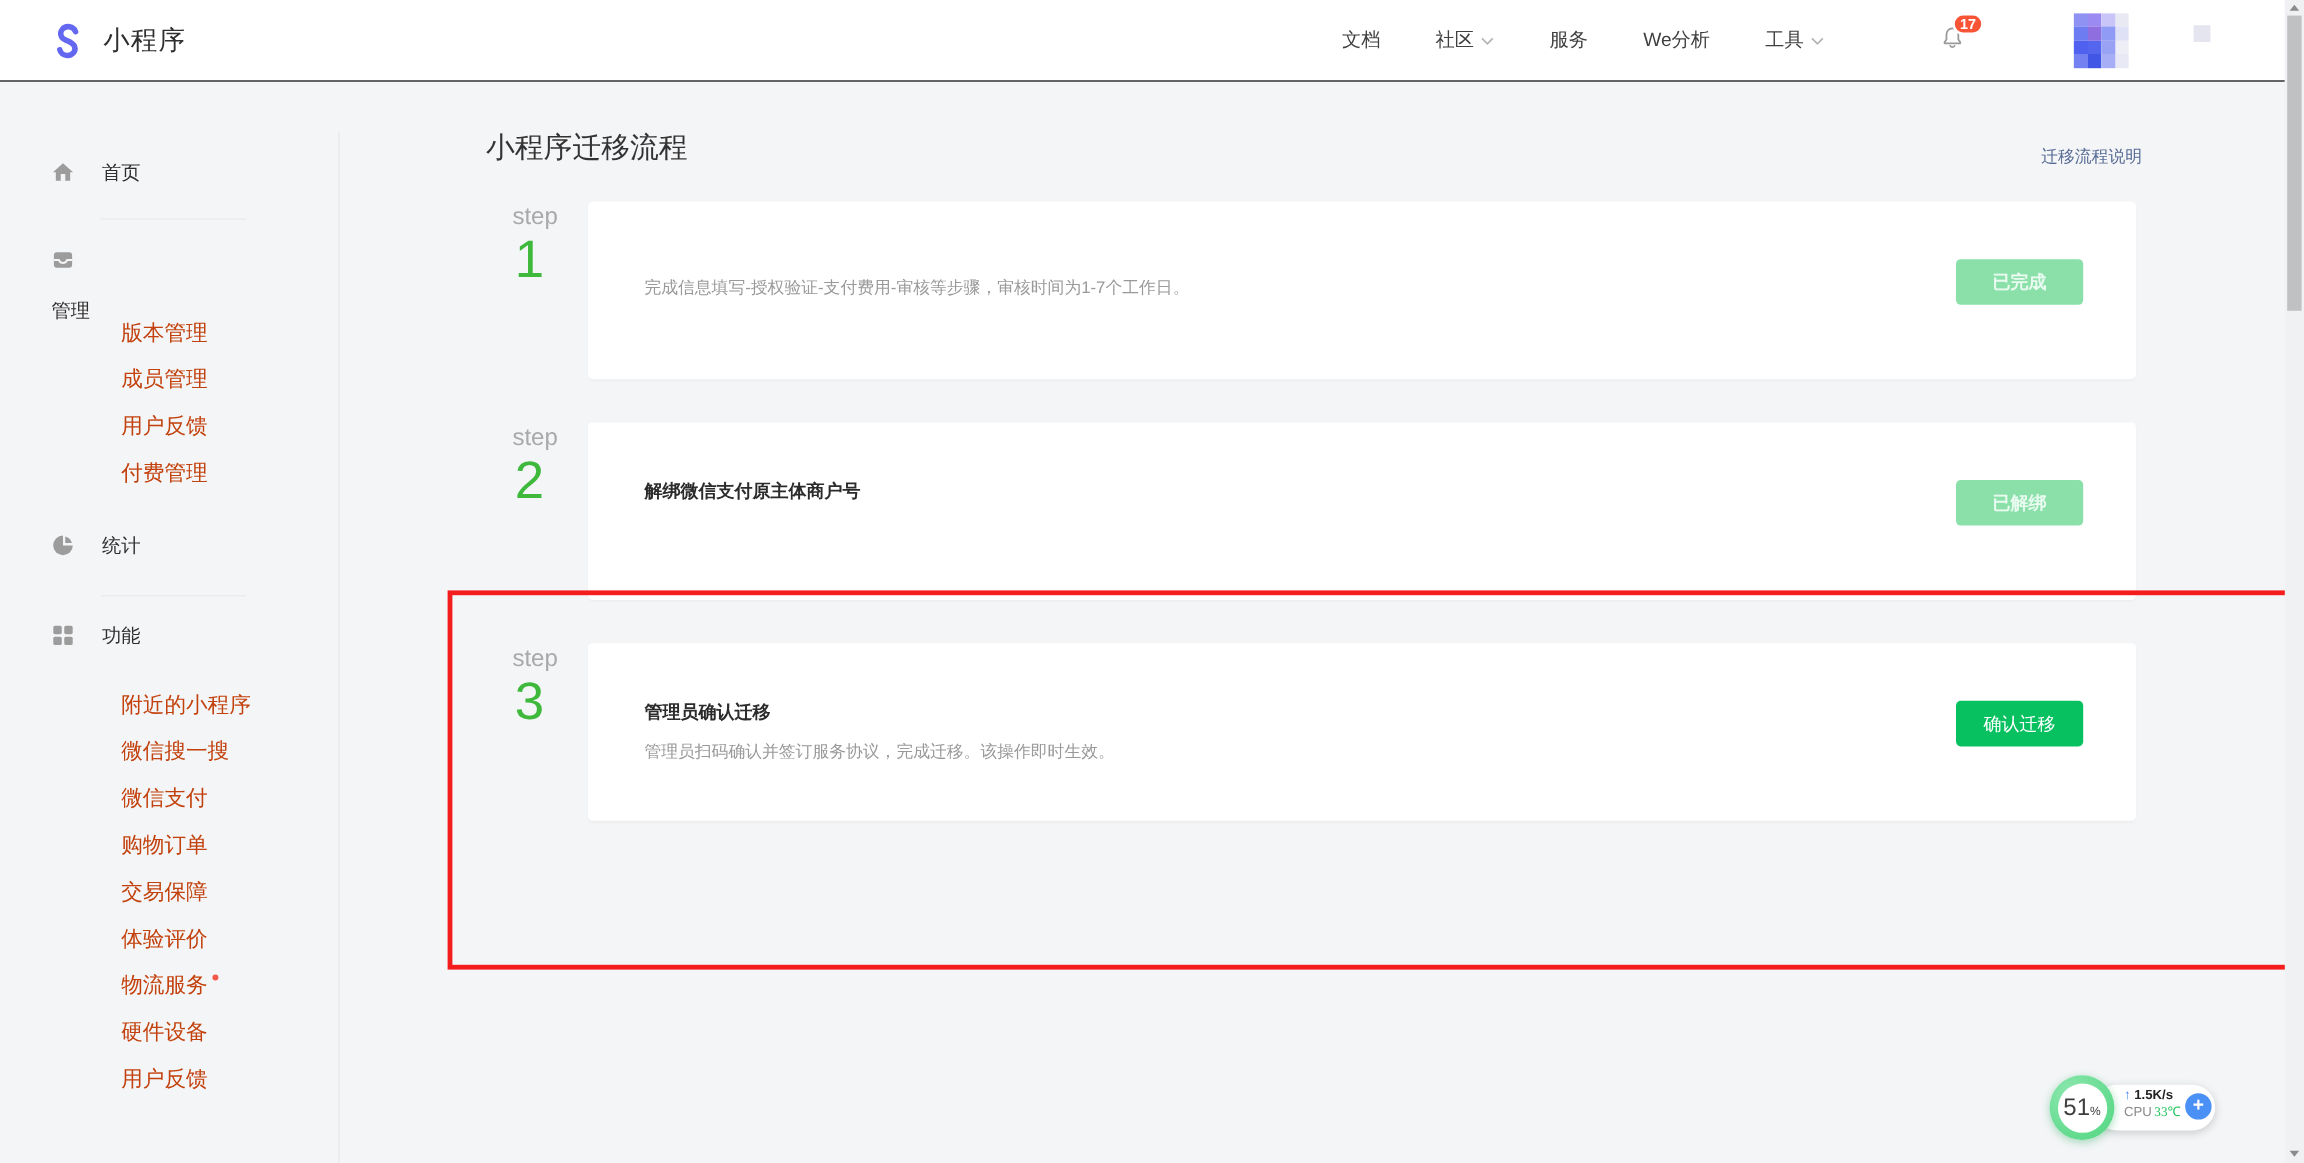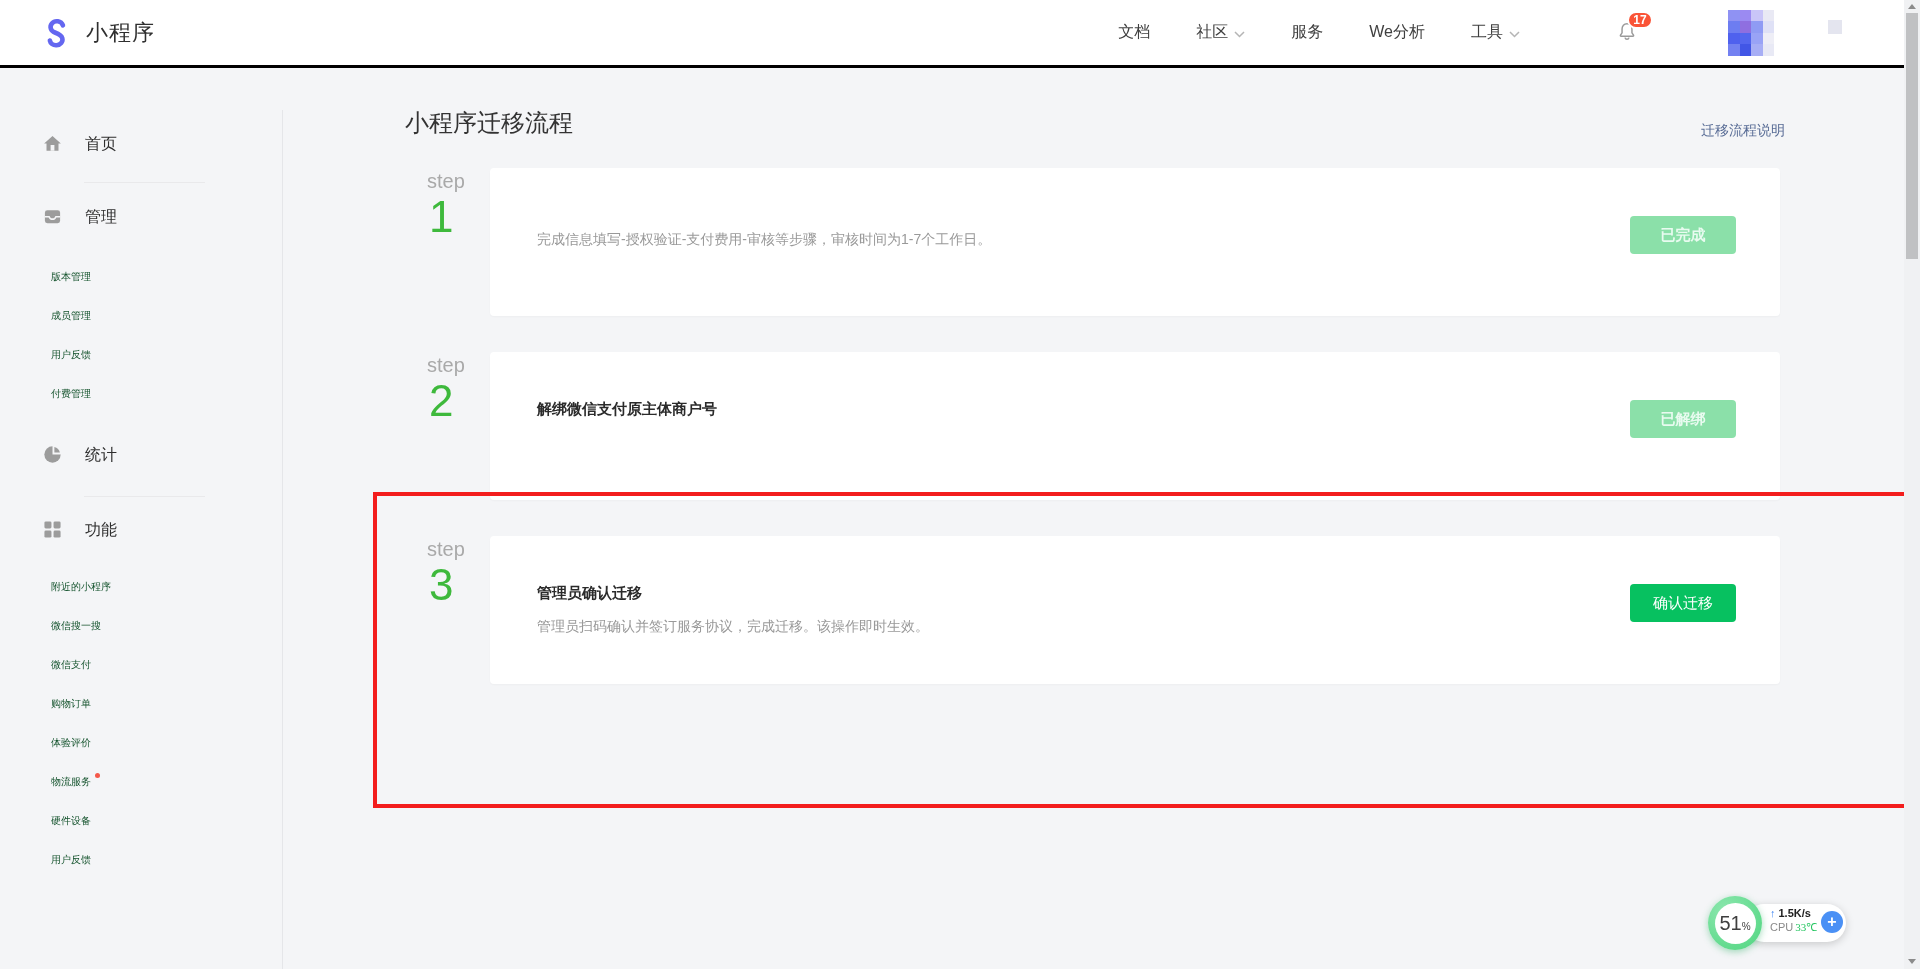--- a/index.html
+++ b/index.html
@@ -8,21 +8,21 @@
     --annotation-red:#f31d1d; --logo-purple:#6467f0; --temp-green:#22c55e;
     --arrow-blue:#3f86f2;
   }
   *{margin:0;padding:0;box-sizing:border-box;}
   html,body{width:1920px;height:969px;}
   body{position:relative;overflow:hidden;background:#f4f5f7;
        font-family:"Liberation Sans","DejaVu Sans",sans-serif;color:#333;}
 
   
   .header{position:absolute;top:0;left:0;width:1904px;height:68px;background:#fff;
-          border-bottom:3px solid #000000;display:flex;align-items:center;
+          border-bottom:1px solid #000000;display:flex;align-items:center;
           padding:0 62px 0 40px;z-index:10;gap:48px;}
   .logo{display:flex;align-items:center;cursor:pointer;}
   .logo-text{font-size:22px;color:#2f2f2f;margin-left:12px;letter-spacing:1px;}
   .nav{margin-left:auto;display:flex;align-items:center;gap:46px;font-size:16px;color:#404040;}
   .nav-item{display:flex;align-items:center;gap:6px;cursor:pointer;white-space:nowrap;}
   .bell-wrap{margin-left:48px;position:relative;cursor:pointer;}
   .badge{position:absolute;top:-9px;left:11px;background:var(--badge-red);color:#fff;
          font-size:12px;font-weight:700;height:18px;min-width:26px;border-radius:10px;
          display:flex;align-items:center;justify-content:center;border:2px solid #fff;}
   .avatar{margin-left:42px;width:46px;height:46px;display:grid;cursor:pointer;
@@ -37,24 +37,24 @@
   .avatar i:nth-child(13){background:#7381f1}.avatar i:nth-child(14){background:#4256e6}
   .avatar i:nth-child(15){background:#a7aef5}.avatar i:nth-child(16){background:#e8e9f5}
   .avatar-spill{width:14px;height:14px;background:#e4e5ef;margin-left:6px;transform:translateY(-6px);}
 
   
   .sidebar{position:absolute;top:68px;left:0;width:283px;bottom:0;}
   .sidebar::after{content:"";position:absolute;right:0;top:42px;bottom:0;width:1px;background:#e5e6e9;}
   .si-top{display:flex;height:28px;margin-left:43px;gap:23px;
           font-size:16px;color:#2e2e2e;cursor:pointer;}
   .si-icon{width:19px;height:19px;flex:none;display:flex;}
-  .si-sub{height:39px;display:flex;align-items:center;margin-left:51px;font-size:10px;
-          color:#14532d;cursor:pointer;}
+  .si-sub{height:39px;display:flex;align-items:center;margin-left:101px;font-size:18px;
+          color:#c2410c;cursor:pointer;}
   .divider{height:1px;background:#e9e9eb;margin-left:84px;width:121px;}
-  .mt-home{margin-top:66px;} .d1{margin-top:20px;} .mt-manage{margin-top:24px;}
+  .mt-home{margin-top:66px;} .d1{margin-top:20px;} .mt-manage{margin-top:24px;flex-direction:column;}
   .mt-sub1{margin-top:22px;} .mt-stats{margin-top:32px;} .d2{margin-top:23px;}
   .mt-features{margin-top:23px;} .mt-sub2{margin-top:19px;}
   .red-dot{width:5px;height:5px;border-radius:50%;background:#f4584a;margin:-12px 0 0 4px;flex:none;}
 
   
   .main{position:absolute;left:283px;top:68px;right:16px;bottom:0;}
   .page-title{margin:39px 0 28px 122px;height:33px;font-size:24px;color:#333;font-weight:500;}
   .help-link{position:absolute;right:119px;top:54px;font-size:14px;color:var(--link-blue);cursor:pointer;}
   .steps{margin:0 124px 0 144px;}
   .step-row{display:flex;margin-bottom:36px;}
@@ -218,20 +218,21 @@
         <rect x="11.1" y="11.1" width="7.4" height="7.4" rx="1.5" fill="#9c9c9c"></rect>
       </svg>
     </span>
     <span>功能</span>
   </div>
 
   <div class="si-sub mt-sub2">附近的小程序</div>
   <div class="si-sub">微信搜一搜</div>
   <div class="si-sub">微信支付</div>
   <div class="si-sub">购物订单</div>
+  <div class="si-sub">交易保障</div>
   <div class="si-sub">体验评价</div>
   <div class="si-sub">
     <span>物流服务</span>
     <span class="red-dot"></span>
   </div>
   <div class="si-sub">硬件设备</div>
   <div class="si-sub">用户反馈</div>
 </aside>
 
 <main class="main">

